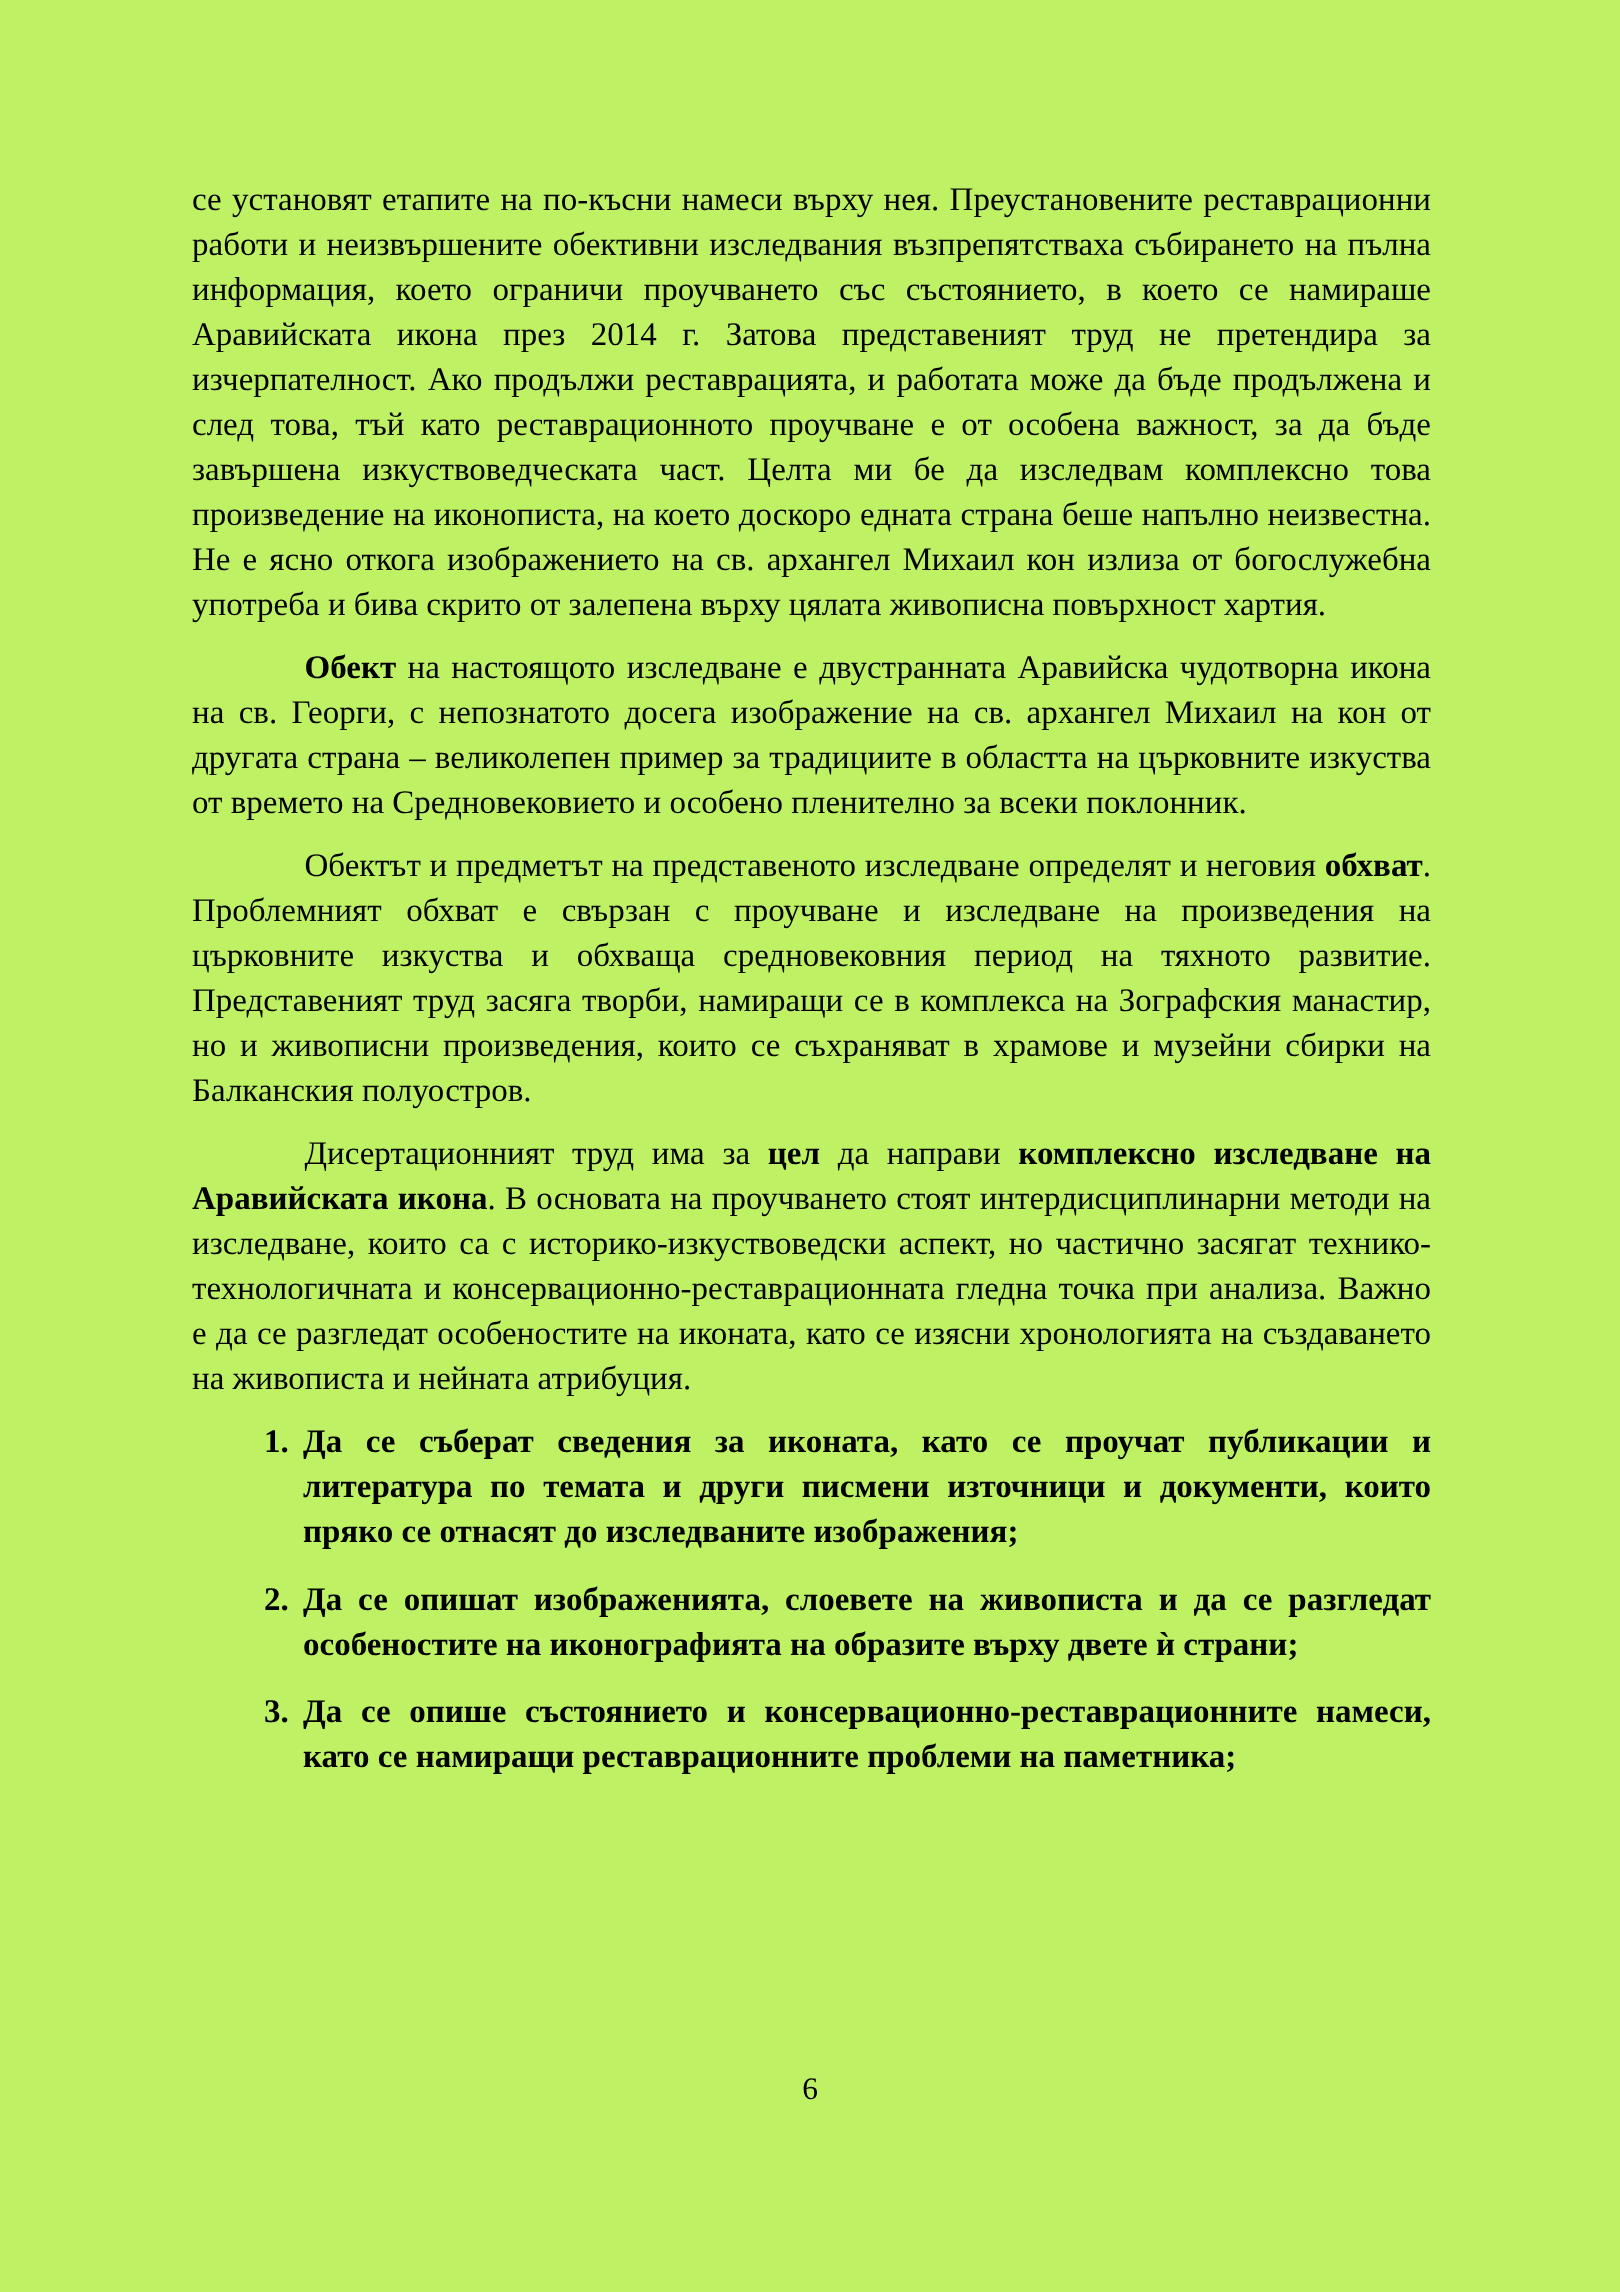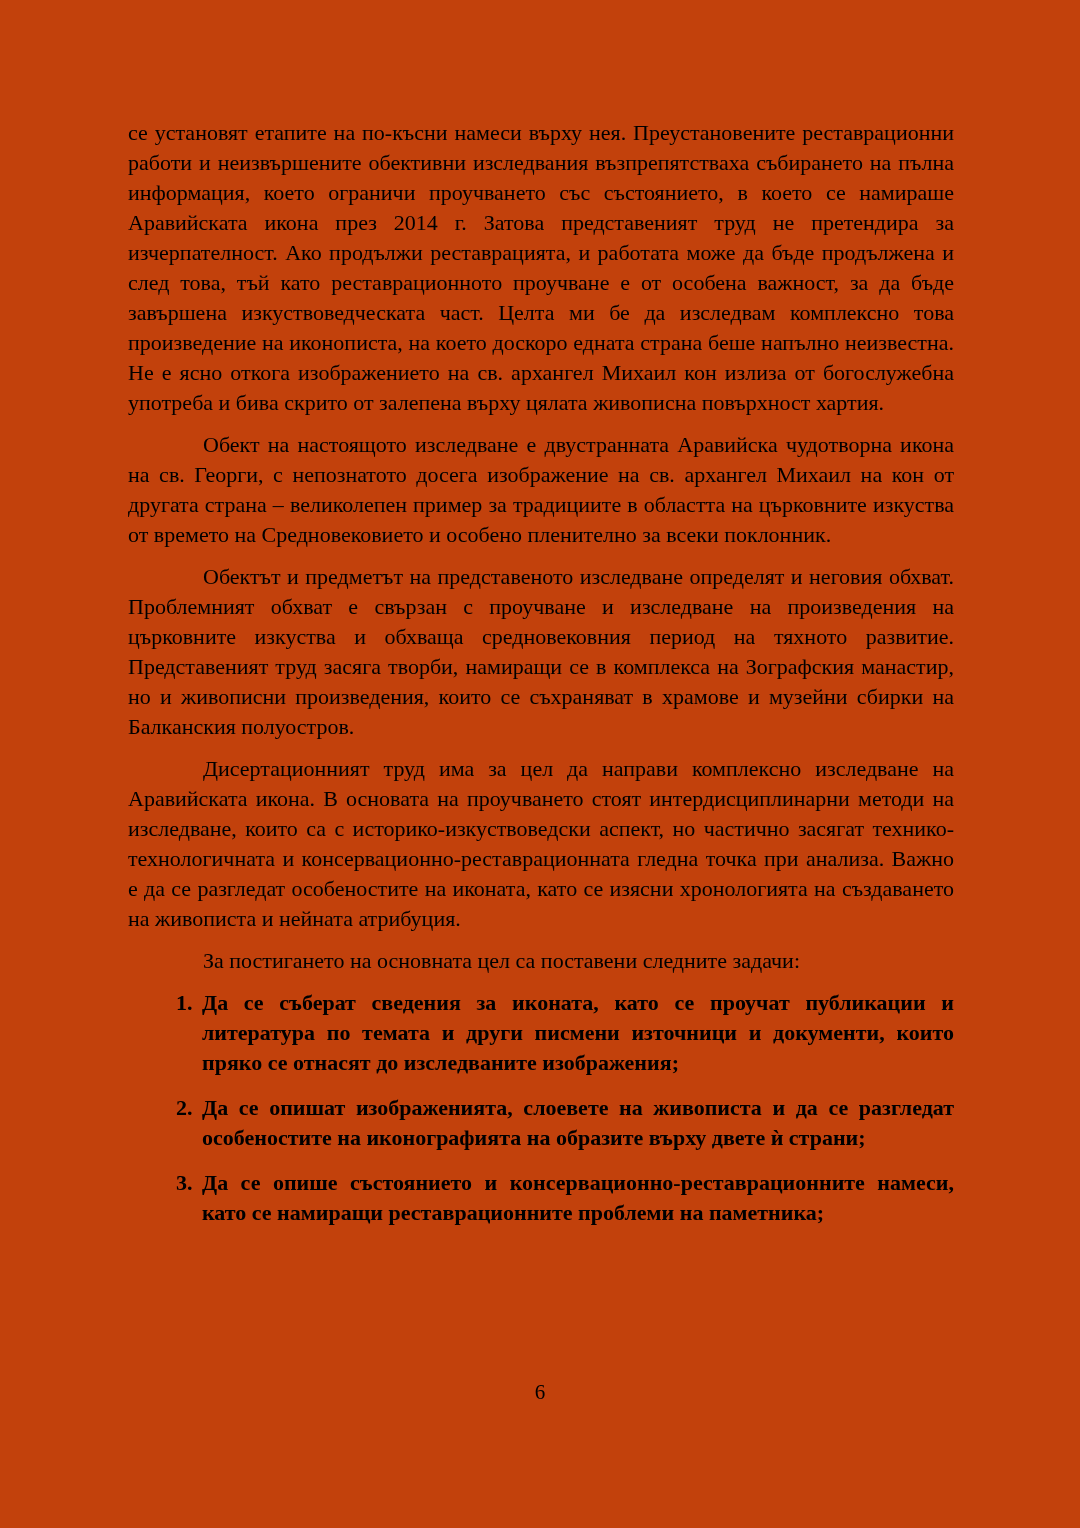--- a/index.html
+++ b/index.html
@@ -5,55 +5,54 @@
   html, body { margin: 0; padding: 0; }
   body {
     width: 1080px; height: 1528px;
     background: #ffffff;
     font-family: "Liberation Serif", "DejaVu Serif", serif;
     color: #000000;
   }
   .page {
     position: relative;
     width: 1080px; height: 1528px;
-    background: #c2410c;
+    background: #bef264;
     overflow: hidden;
   }
   .content {
     position: absolute;
     left: 128px; top: 118px;
     width: 826px;
     font-size: 22px;
     line-height: 30px;
     text-align: justify;
   }
   p.para { margin: 0 0 12px 0; }
   p.para.indent { text-indent: 75px; }
   ol.tasks { margin: 4px 0 0 0; padding: 0 0 0 70px; }
   ol.tasks li { margin: 0 0 15px 0; text-align: justify; padding-left: 4px; font-weight: bold; }
-  b { font-weight: normal; }
+  b { font-weight: bold; }
   .page-number {
     position: absolute;
     left: 0; top: 1380px;
     width: 1080px;
     text-align: center;
     font-size: 21px;
   }
 </style>
 </head>
 <body>
 
 <div class="page">
   <div class="content">
     <div id="paragraphs">
         <p class="para"><span>се установят етапите на по-късни намеси върху нея. Преустановените реставрационни работи и неизвършените обективни изследвания възпрепятстваха събирането на пълна информация, което ограничи проучването със състоянието, в което се намираше Аравийската икона през 2014 г. Затова представеният труд не претендира за изчерпателност. Ако продължи реставрацията, и работата може да бъде продължена и след това, тъй като реставрационното проучване е от особена важност, за да бъде завършена изкуствоведческата част. Целта ми бе да изследвам комплексно това произведение на иконописта, на което доскоро едната страна беше напълно неизвестна. Не е ясно откога изображението на св. архангел Михаил кон излиза от богослужебна употреба и бива скрито от залепена върху цялата живописна повърхност хартия.</span></p>
         <p class="para indent"><b>Обект</b><span> на настоящото изследване е двустранната Аравийска чудотворна икона на св. Георги, с непознатото досега изображение на св. архангел Михаил на кон от другата страна – великолепен пример за традициите в областта на църковните изкуства от времето на Средновековието и особено пленително за всеки поклонник.</span></p>
         <p class="para indent"><span>Обектът и предметът на представеното изследване определят и неговия </span><b>обхват</b><span>. Проблемният обхват е свързан с проучване и изследване на произведения на църковните изкуства и обхваща средновековния период на тяхното развитие. Представеният труд засяга творби, намиращи се в комплекса на Зографския манастир, но и живописни произведения, които се съхраняват в храмове и музейни сбирки на Балканския полуостров.</span></p>
         <p class="para indent"><span>Дисертационният труд има за </span><b>цел</b><span> да направи </span><b>комплексно изследване на Аравийската икона</b><span>. В основата на проучването стоят интердисциплинарни методи на изследване, които са с историко-изкуствоведски аспект, но частично засягат технико-технологичната и консервационно-реставрационната гледна точка при анализа. Важно е да се разгледат особеностите на иконата, като се изясни хронологията на създаването на живописта и нейната атрибуция.</span></p>
-        <p class="para indent"><span>За постигането на основната цел са поставени следните </span><b>задачи</b><span>:</span></p>
       </div>
     <ol class="tasks" id="tasks">
         <li><span>Да се съберат сведения за иконата, като се проучат публикации и литература по темата и други писмени източници и документи, които пряко се отнасят до изследваните изображения;</span></li>
         <li><span>Да се опишат изображенията, слоевете на живописта и да се разгледат особеностите на иконографията на образите върху двете ѝ страни;</span></li>
         <li><span>Да се опише състоянието и консервационно-реставрационните намеси, като се намиращи реставрационните проблеми на паметника;</span></li>
       </ol>
   </div>
   <div class="page-number">6</div>
 </div>
 

